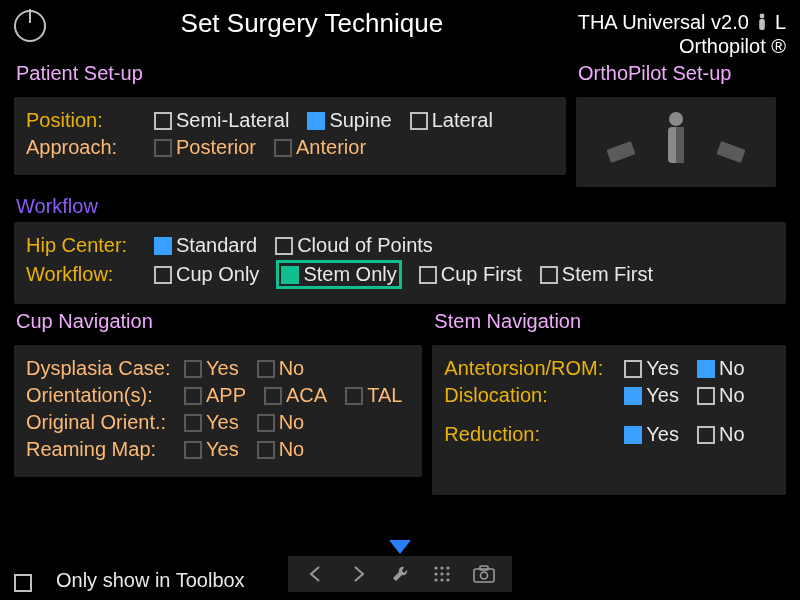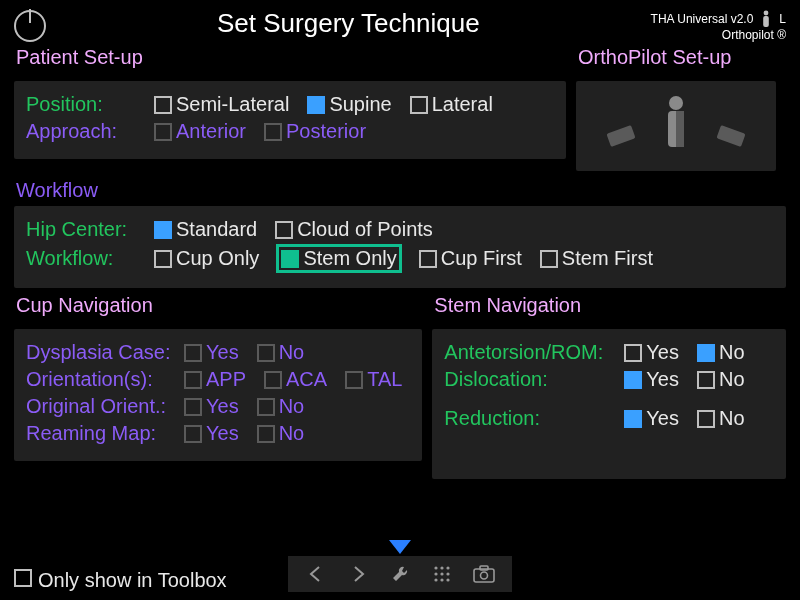--- a/index.html
+++ b/index.html
@@ -1,43 +1,43 @@
 <!DOCTYPE html>
 <html><head>
 <meta charset="utf-8">
 <style>
   html,body{margin:0;padding:0;width:800px;height:600px;background:#000;font-family:Arial,Helvetica,sans-serif;color:#e8e8e8;overflow:hidden}
   .header{display:flex;align-items:flex-start;padding:10px 14px 4px 14px}
   .power{width:28px;height:28px;border:2px solid #bfbfbf;border-radius:50%;position:relative;flex:none}
   .power::after{content:"";position:absolute;left:50%;top:-3px;width:2px;height:14px;background:#bfbfbf;transform:translateX(-50%)}
   .title{flex:1;text-align:center;font-size:26px;color:#fff;margin-top:-2px}
-  .version{flex:none;text-align:right;font-size:12px;color:#fff;line-height:1.2}
+  .version{flex:none;text-align:right;font-size:20px;color:#fff;line-height:1.2}
   .version .line1{display:flex;align-items:center;justify-content:flex-end;gap:6px}
   .row{display:flex;gap:10px;padding:0 14px}
   .panel{background:#212121;border-radius:2px;padding:8px 12px 12px 12px;box-sizing:border-box}
   .panel-title{font-size:20px;color:#f0abfc;margin-bottom:8px}
   .panel-title.outside{background:transparent;padding:0 0 4px 2px}
   .field{display:flex;align-items:center;gap:10px;margin:4px 0;font-size:20px}
-  .field .label{min-width:118px;color:#22c55e}
-  .field.disabled .label,.field.disabled .chk-label{color:#8b5cf6}
+  .field .label{min-width:118px;color:#eab308}
+  .field.disabled .label,.field.disabled .chk-label{color:#fdba74}
   .chk{display:flex;align-items:center;gap:4px;margin-right:8px}
   .box{width:18px;height:18px;border:2px solid #bfbfbf;box-sizing:border-box;display:inline-block;background:transparent}
   .box.checked{background:#3aa0ff;border-color:#3aa0ff}
   .field.disabled .box{border-color:#5a5a5a}
   .chk-label{font-size:20px}
   .highlight{outline:3px solid #0fbf8f;outline-offset:-2px;padding:2px 4px}
   .section-heading{font-size:20px;padding:8px 16px 4px 16px;color:#8b5cf6}
   .nav-cols{display:flex;gap:10px;padding:0 14px}
   .nav-col{flex:1}
   .ortho-box{width:200px;display:flex;align-items:center;justify-content:center}
   .footer{position:absolute;left:0;right:0;bottom:0;display:flex;align-items:center;padding:6px 14px 8px 14px}
   .toolbar{margin:0 auto;display:flex;align-items:center;gap:14px;background:#212121;padding:4px 14px;position:relative}
   .toolbar .marker{position:absolute;top:-16px;left:50%;transform:translateX(-50%);width:22px;height:14px;background:#2a7fff;clip-path:polygon(0 0,100% 0,50% 100%)}
   .tool{width:28px;height:28px;display:flex;align-items:center;justify-content:center;color:#999}
-  .footer-left{position:absolute;left:14px;bottom:8px;display:flex;align-items:flex-start;gap:6px;font-size:20px}
+  .footer-left{position:absolute;left:14px;bottom:8px;display:flex;align-items:flex-end;gap:24px;font-size:20px}
   svg{display:block}
   .person-icon{width:14px;height:18px}
 </style>
 </head>
 <body>
 
 <div class="header">
   <div class="power"></div>
   <div class="title">Set Surgery Technique</div>
   <div class="version">
@@ -69,25 +69,25 @@
           </span>
         <span class="chk">
             <span class="box"></span>
             <span class="chk-label">Lateral</span>
           </span>
       </div>
       <div class="field disabled">
         <span class="label">Approach:</span>
         <span class="chk">
             <span class="box"></span>
+            <span class="chk-label">Posterior</span>
+          </span>
+        <span class="chk">
+            <span class="box"></span>
             <span class="chk-label">Anterior</span>
-          </span>
-        <span class="chk">
-            <span class="box"></span>
-            <span class="chk-label">Posterior</span>
           </span>
       </div>
     </div>
   </div>
   <div style="flex:none;width:210px">
     <div class="panel-title outside">OrthoPilot Set-up</div>
     <div class="panel ortho-box" style="height:90px">
       <svg width="160" height="70">
         <rect x="12" y="40" width="26" height="14" rx="2" fill="#5a5a5a" transform="rotate(-20 25 47)"></rect>
         <rect x="122" y="40" width="26" height="14" rx="2" fill="#5a5a5a" transform="rotate(20 135 47)"></rect>

